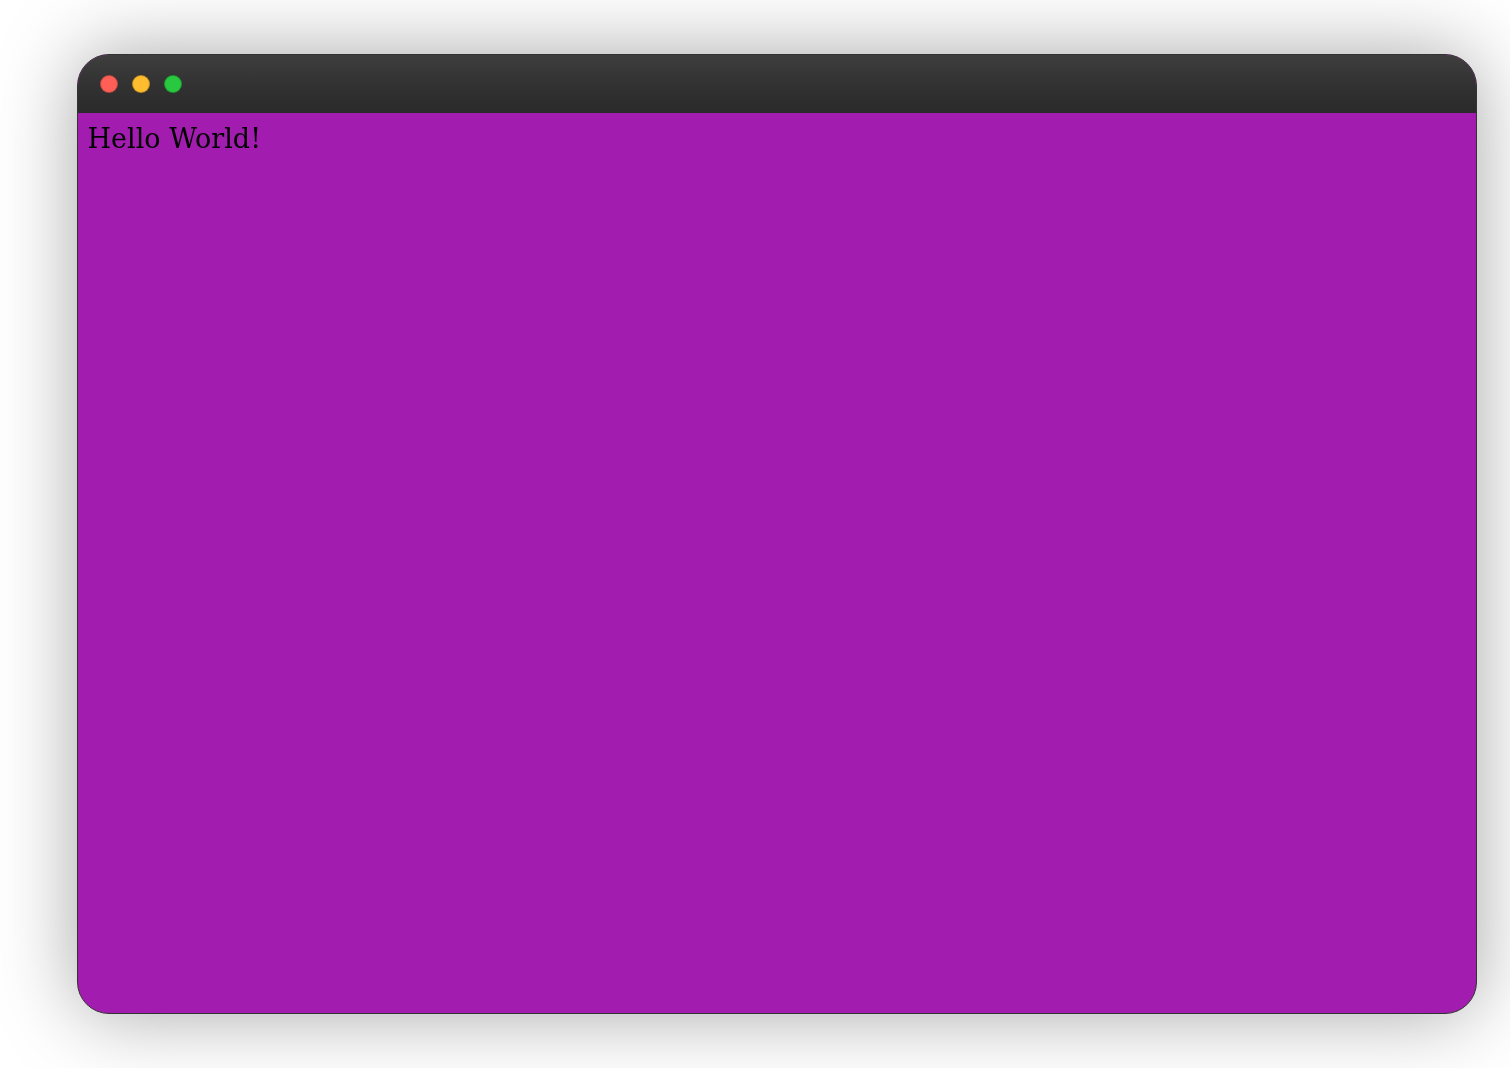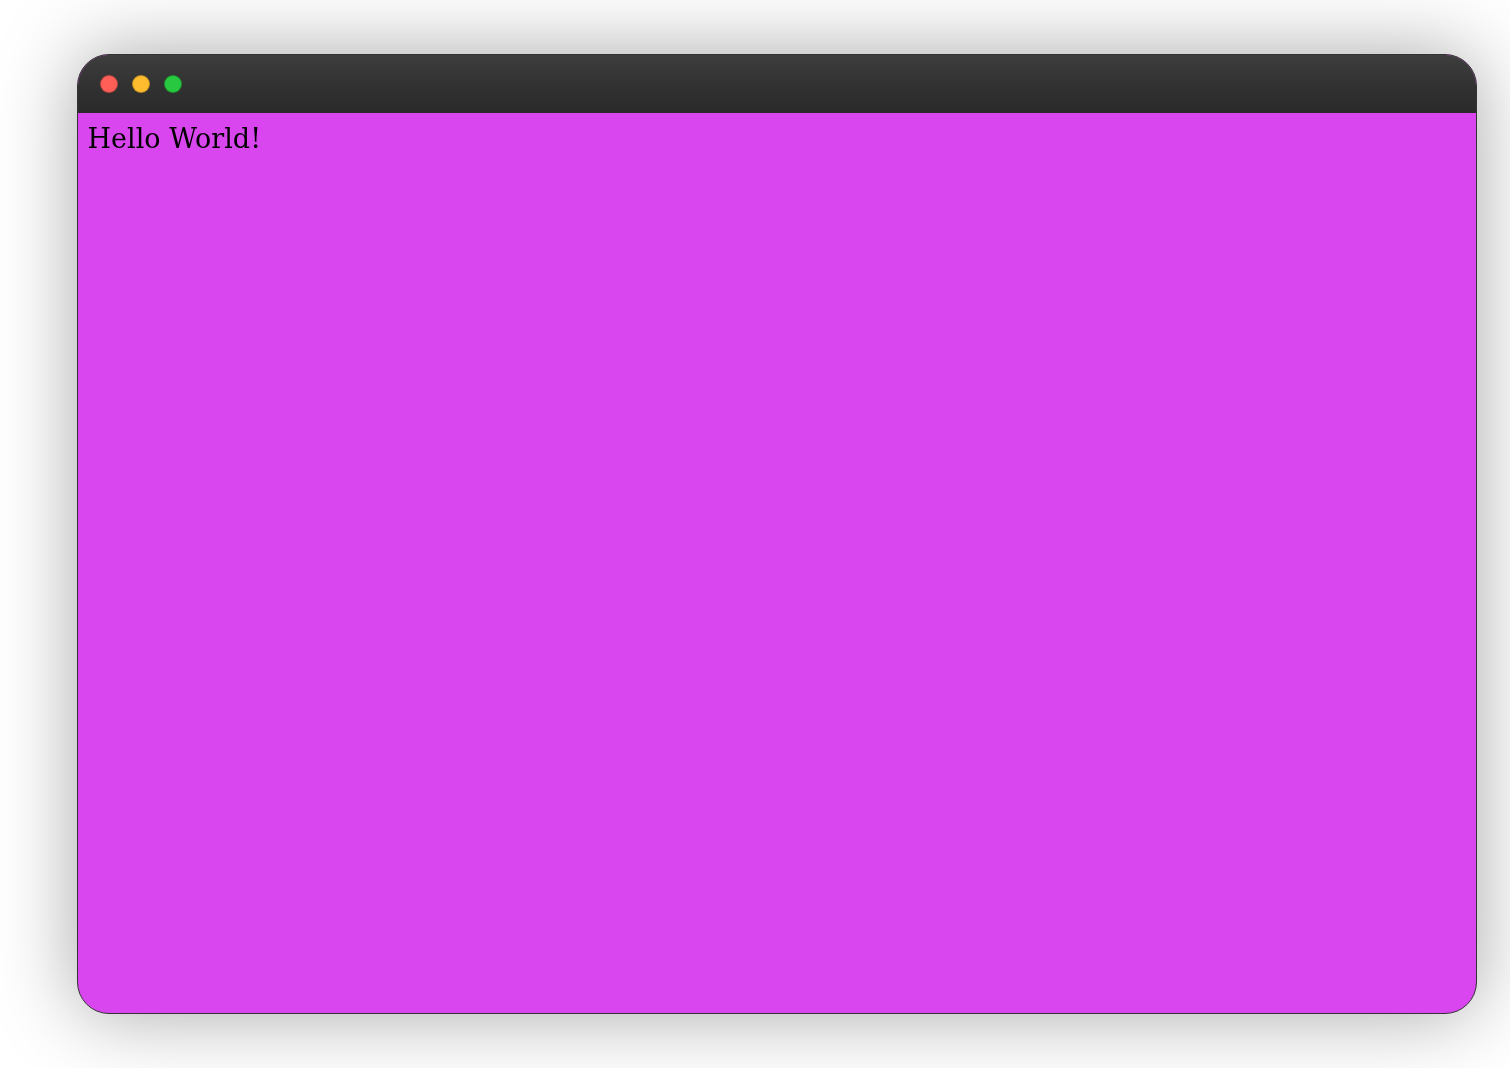--- a/index.html
+++ b/index.html
@@ -21,21 +21,21 @@
     .window-wrapper {
       position: relative;
       filter: drop-shadow(0 0 40px rgba(0,0,0,0.35));
     }
 
     .window {
       width: 1400px;
       height: 960px;
       border-radius: 32px;
       overflow: hidden;
-      background: #d946ef;
+      background: #a21caf;
       border: 1px solid #333;
       margin-left: 43px;
     }
 
     .titlebar {
       height: 58px;
       background: linear-gradient(to bottom, #3e3e3e 0%, #323232 50%, #2a2a2a 100%);
       display: flex;
       align-items: center;
       padding-left: 22px;

